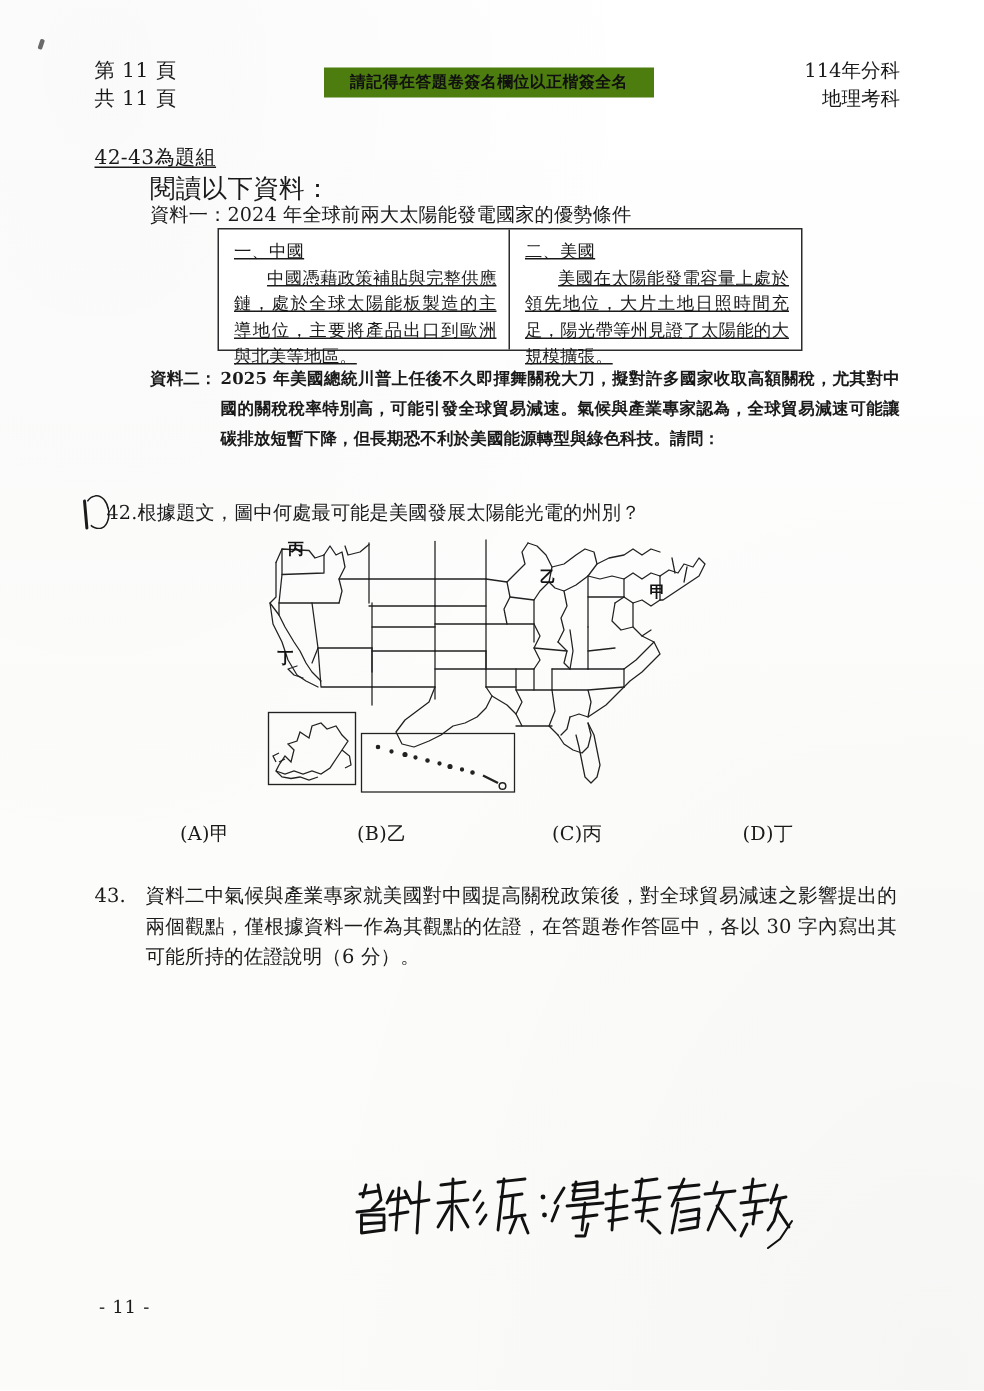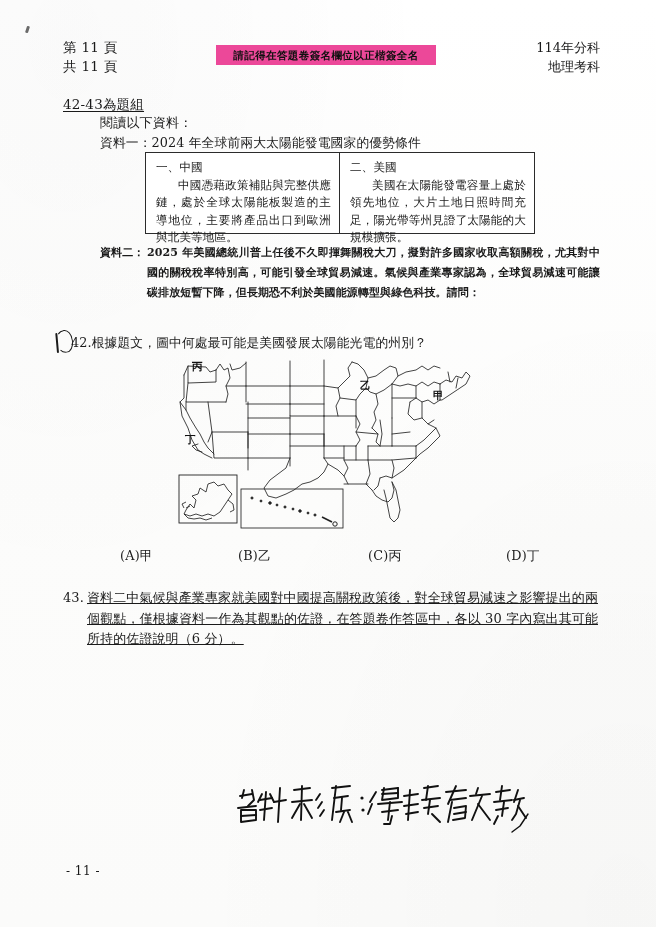--- a/index.html
+++ b/index.html
@@ -46,21 +46,21 @@
     font-size: 13.5px;
     letter-spacing: 0.3px;
     white-space: nowrap;
   }
   #page-counter div { white-space: nowrap; }
   #signature-banner {
     position: absolute;
     left: 216px; top: 7px;
     width: 220px;
     height: 20px;
-    background: #ec4899;
+    background: #4d7c0f;
     color: #101010;
     font-size: 10.5px;
     line-height: 20px;
     text-align: center;
     letter-spacing: 0.4px;
     font-weight: 600;
     font-family: "DejaVu Sans", "Liberation Sans", sans-serif;
     overflow: hidden;
   }
   #exam-info {
@@ -78,21 +78,21 @@
     left: 63px; top: 96px;
     font-size: 13.5px;
     text-decoration: underline;
     text-underline-offset: 2px;
     letter-spacing: 0.2px;
     white-space: nowrap;
   }
   #read-instruction {
     position: absolute;
     left: 100px; top: 114px;
-    font-size: 13px;
+    font-size: 17px;
     letter-spacing: 0.2px;
     white-space: nowrap;
   }
 
   
   #resource1-label {
     position: absolute;
     left: 100px; top: 135px;
     font-size: 12.8px;
     letter-spacing: 0.1px;
@@ -108,20 +108,21 @@
     box-sizing: border-box;
     background: #fff;
   }
   .res-cell {
     box-sizing: border-box;
     padding: 6px 8px 4px 10px;
     width: 50%;
     font-size: 11.6px;
     line-height: 17.5px;
     letter-spacing: 0.1px;
+    text-decoration: underline;
   }
   .res-cell.left { border-right: 1px solid #2b2b2b; }
   .res-title { display: block; }
   .res-body {
     display: block;
     text-indent: 1.9em;
     text-align: justify;
   }
 
   
@@ -201,41 +202,40 @@
   }
   .opt {
     position: absolute;
     top: 0;
     white-space: nowrap;
     margin-left: 32px;
   }
   .opt.a { left: 0; }
   .opt.b { left: 118px; }
   .opt.c { left: 248px; }
-  .opt.d { left: 386px; }
+  .opt.d { left: 375px; }
 
   
   #q43 {
     position: absolute;
     left: 63px; top: 588px;
     width: 535px;
     font-size: 13px;
     line-height: 20.5px;
     letter-spacing: 0.1px;
   }
   #q43-num {
     position: absolute;
     left: 0; top: 0;
     white-space: nowrap;
   }
   #q43-text {
     display: block;
-    margin-left: 24px;
+    margin-left: 34px;
     text-align: justify;
-    text-decoration: underline;
   }
 
   
   #handwriting {
     position: absolute;
     left: 232px; top: 780px;
     width: 300px;
     height: 70px;
   }
   #handwriting svg { display: block; }

